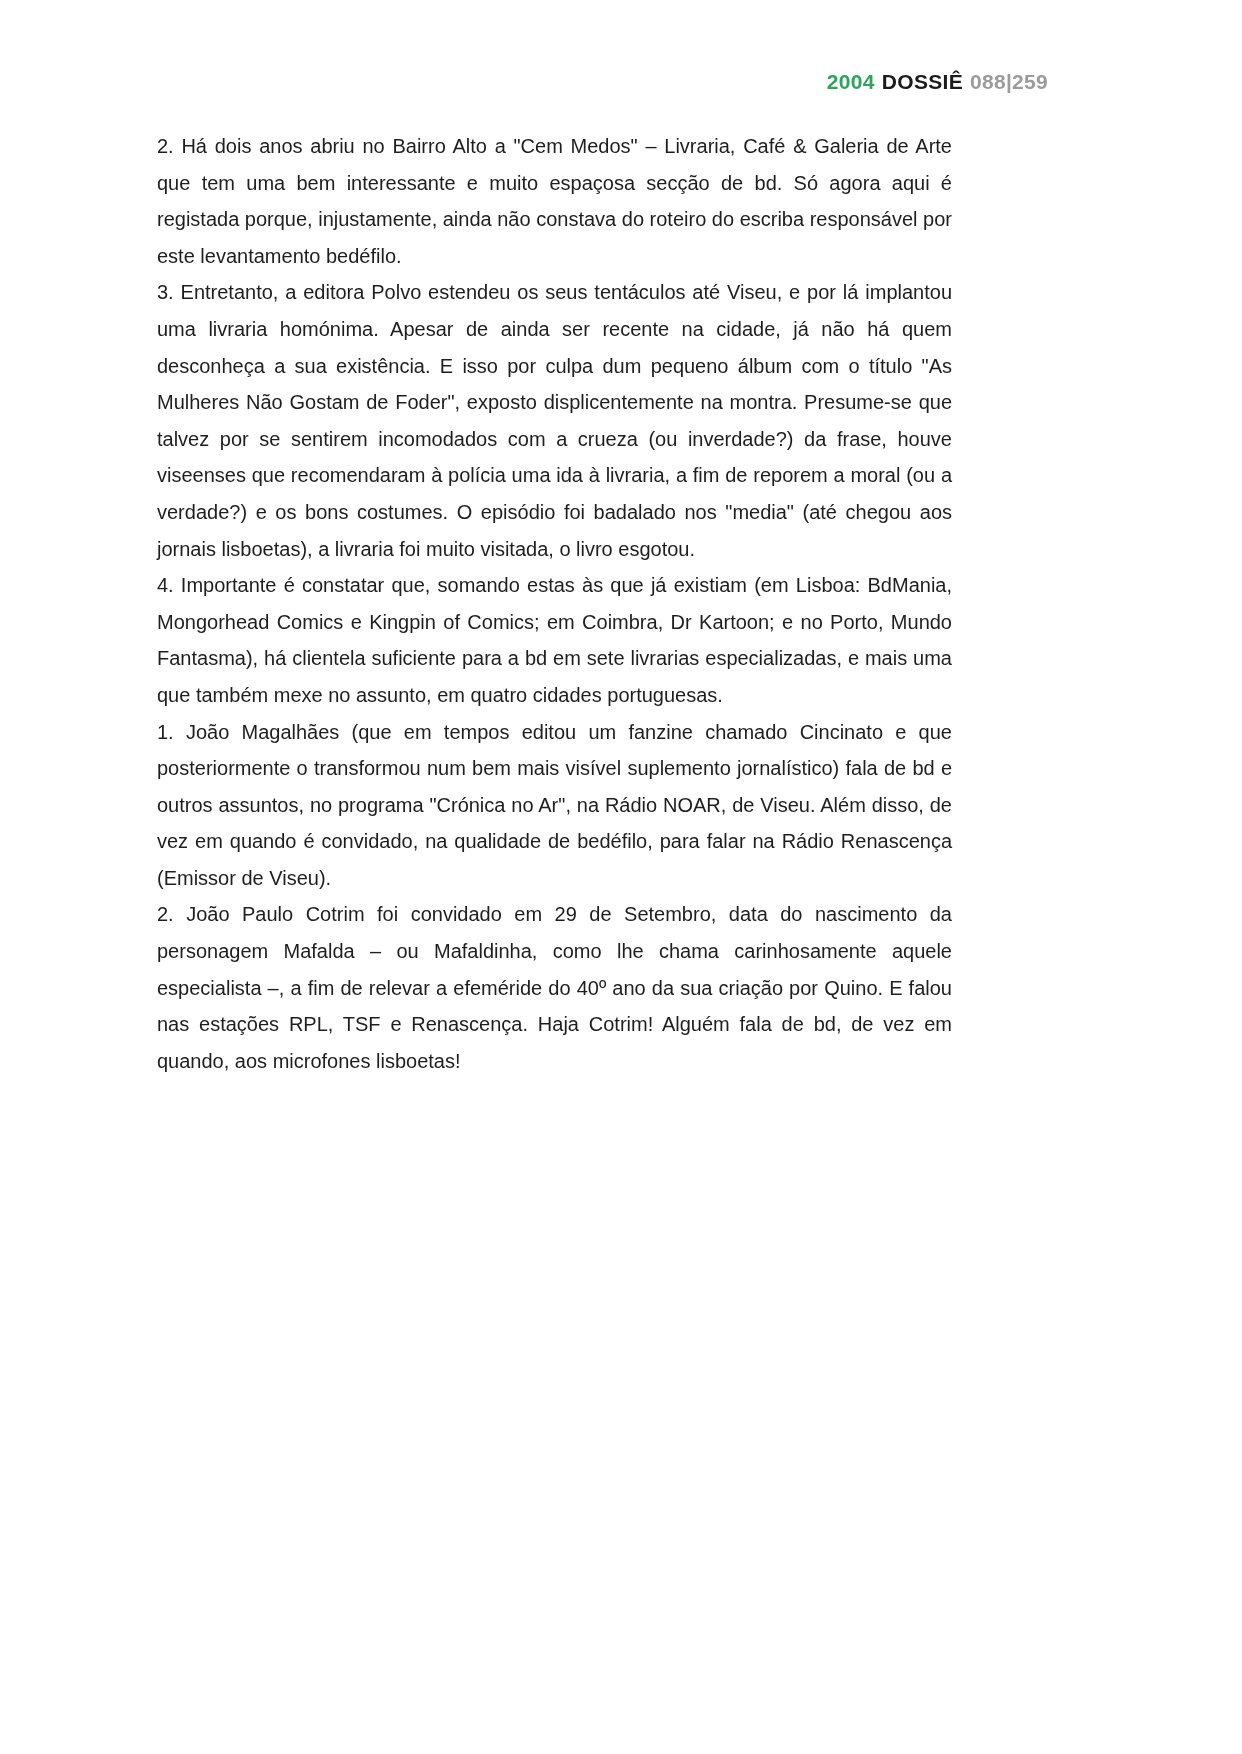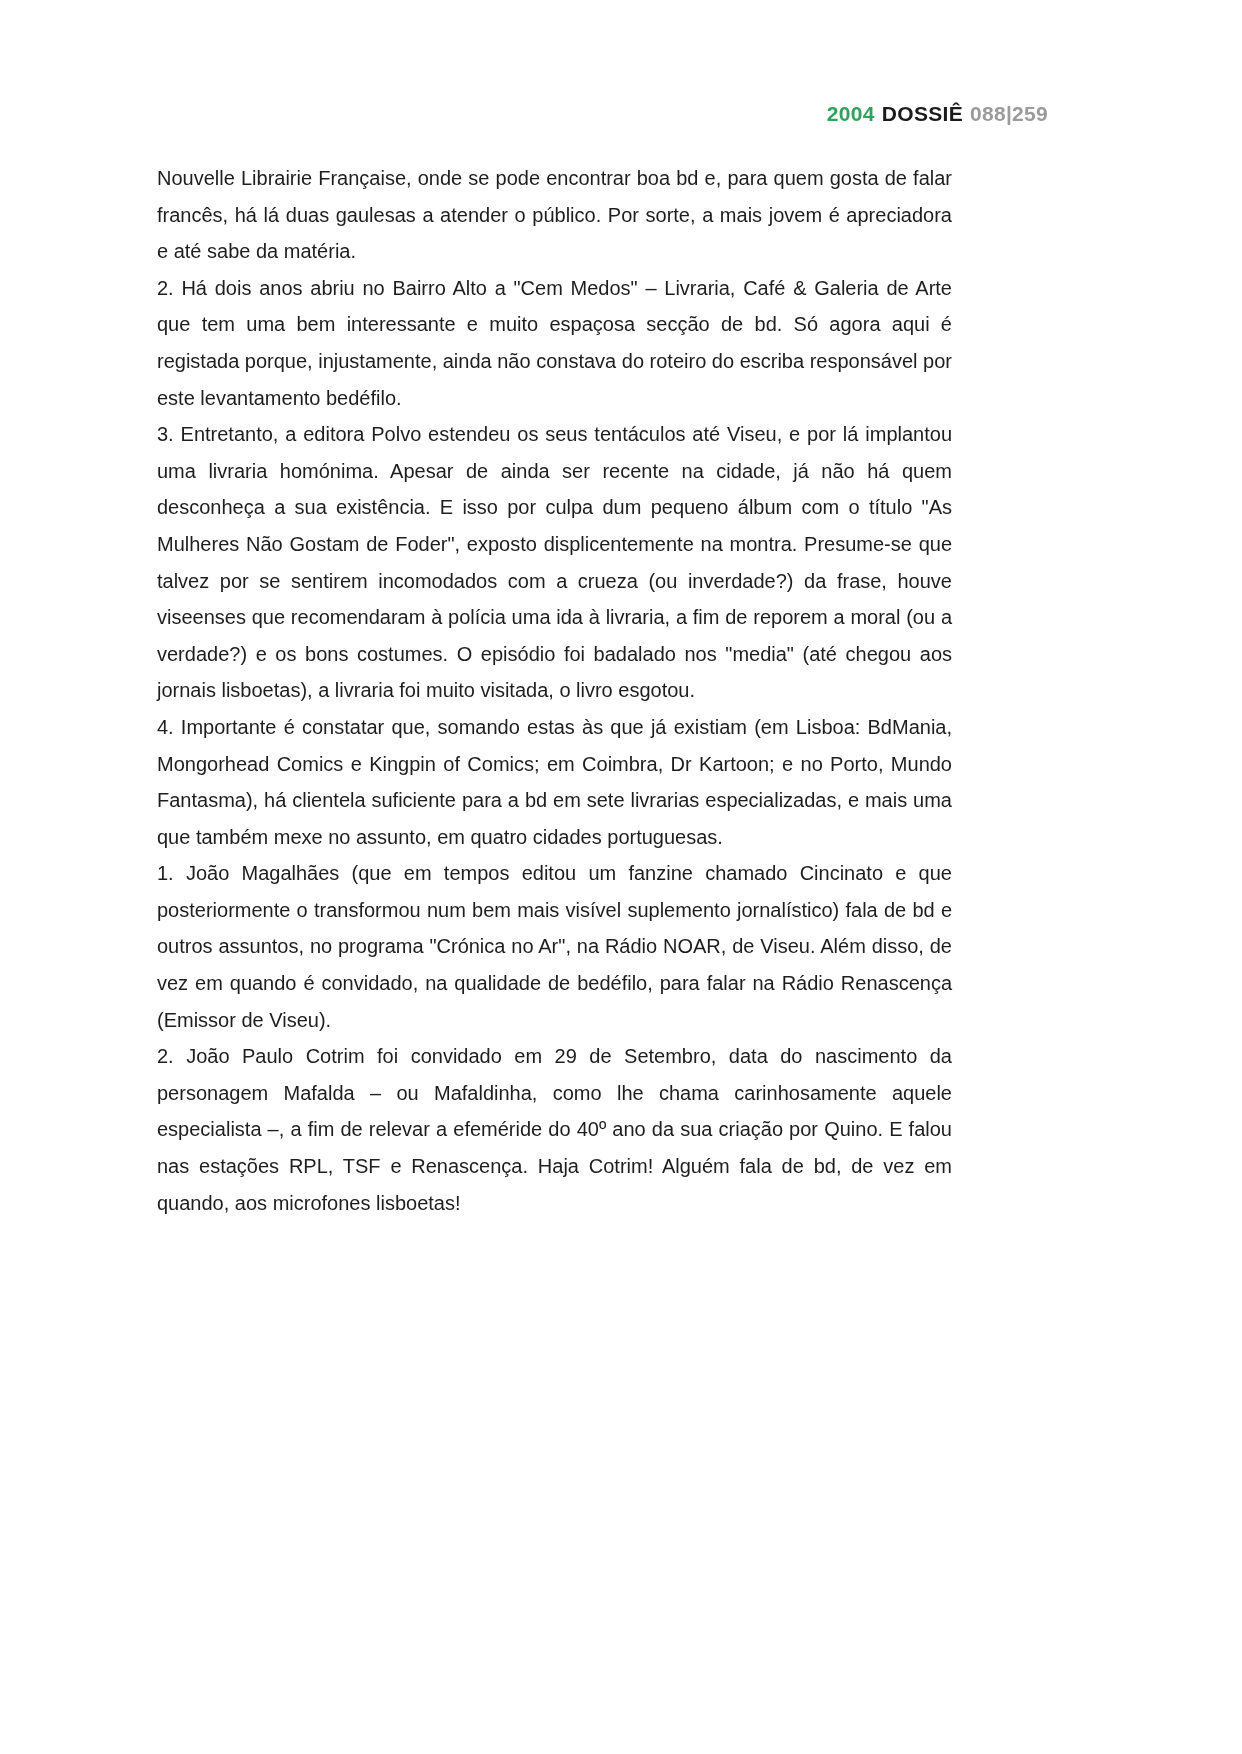--- a/index.html
+++ b/index.html
@@ -8,21 +8,20 @@
     padding: 0;
     background: #ffffff;
   }
   .page {
     position: relative;
     width: 1242px;
     height: 1271px;
     background: #ffffff;
     font-family: "Liberation Sans", sans-serif;
     overflow: hidden;
-    margin-top: 32px;
   }
   .page-header {
     position: absolute;
     top: 70px;
     right: 194px;
     font-size: 21px;
     font-weight: bold;
     letter-spacing: 0.3px;
     white-space: nowrap;
   }
@@ -62,21 +61,20 @@
 </head>
 <body>
 
 <div class="page">
 
   <header class="page-header">
     <span class="year">2004</span><span class="section">DOSSIÊ</span><span class="pagenum">088|259</span>
   </header>
 
   <main class="body-text">
-    <p>Nouvelle Librairie Française, onde se pode encontrar boa bd e, para quem gosta de falar francês, há lá duas gaulesas a atender o público. Por sorte, a mais jovem é apreciadora e até sabe da matéria.</p>
     <p>2. Há dois anos abriu no Bairro Alto a "Cem Medos" – Livraria, Café &amp; Galeria de Arte que tem uma bem interessante e muito espaçosa secção de bd. Só agora aqui é registada porque, injustamente, ainda não constava do roteiro do escriba responsável por este levantamento bedéfilo.</p>
     <p>3. Entretanto, a editora Polvo estendeu os seus tentáculos até Viseu, e por lá implantou uma livraria homónima. Apesar de ainda ser recente na cidade, já não há quem desconheça a sua existência. E isso por culpa dum pequeno álbum com o título "As Mulheres Não Gostam de Foder", exposto displicentemente na montra. Presume-se que talvez por se sentirem incomodados com a crueza (ou inverdade?) da frase, houve viseenses que recomendaram à polícia uma ida à livraria, a fim de reporem a moral (ou a verdade?) e os bons costumes. O episódio foi badalado nos "media" (até chegou aos jornais lisboetas), a livraria foi muito visitada, o livro esgotou.</p>
     <p>4. Importante é constatar que, somando estas às que já existiam (em Lisboa: BdMania, Mongorhead Comics e Kingpin of Comics; em Coimbra, Dr Kartoon; e no Porto, Mundo Fantasma), há clientela suficiente para a bd em sete livrarias especializadas, e mais uma que também mexe no assunto, em quatro cidades portuguesas.</p>
 
 
     <p>1. João Magalhães (que em tempos editou um fanzine chamado Cincinato e que posteriormente o transformou num bem mais visível suplemento jornalístico) fala de bd e outros assuntos, no programa "Crónica no Ar", na Rádio NOAR, de Viseu. Além disso, de vez em quando é convidado, na qualidade de bedéfilo, para falar na Rádio Renascença (Emissor de Viseu).</p>
     <p>2. João Paulo Cotrim foi convidado em 29 de Setembro, data do nascimento da personagem Mafalda – ou Mafaldinha, como lhe chama carinhosamente aquele especialista –, a fim de relevar a efeméride do 40º ano da sua criação por Quino. E falou nas estações RPL, TSF e Renascença. Haja Cotrim! Alguém fala de bd, de vez em quando, aos microfones lisboetas!</p>
   </main>
 
 </div>

